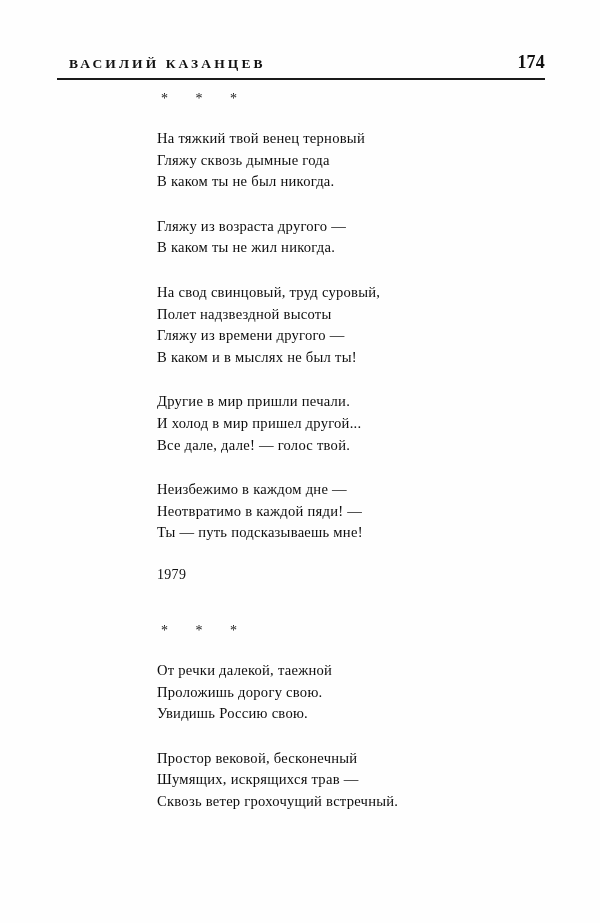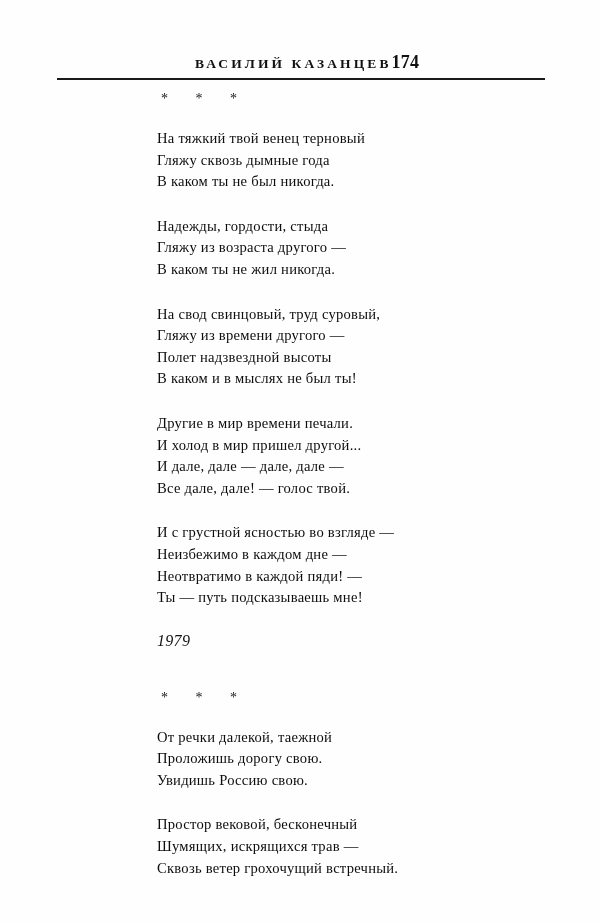--- a/index.html
+++ b/index.html
@@ -25,21 +25,21 @@
 
   
   .running-head {
     position: absolute;
     left: 57px;
     right: 55px;
     top: 52px;
     height: 26px;
     display: flex;
     align-items: baseline;
-    justify-content: center;
+    justify-content: space-between;
     margin-left: 12px;
   }
   .author-name {
     font-size: 13.5px;
     font-weight: 700;
     letter-spacing: 3.1px;
     text-transform: uppercase;
     white-space: nowrap;
     color: #111111;
   }
@@ -88,22 +88,21 @@
 
   .line {
     font-size: 14.6px;
     line-height: 21.6px;
     letter-spacing: 0.25px;
     white-space: pre-wrap;
     color: #0d0d0d;
   }
 
   .date {
-    font-style: italic;
-    font-size: 16px;
+    font-size: 14px;
     letter-spacing: 0.3px;
     margin-top: 10px;
     color: #121212;
   }
 </style>
 </head>
 <body>
 
 <div class="page">
 
@@ -115,38 +114,35 @@
 
   <div class="poems">
       <div class="poem">
         <div class="asterisks">*  *  *</div>
         <div class="stanza">
           <div class="line">На тяжкий твой венец терновый</div>
           <div class="line">Гляжу сквозь дымные года</div>
           <div class="line">В каком ты не был никогда.</div>
         </div>
         <div class="stanza">
-          <div class="line">Надежды, гордости, стыда</div>
           <div class="line">Гляжу из возраста другого —</div>
           <div class="line">В каком ты не жил никогда.</div>
         </div>
         <div class="stanza">
           <div class="line">На свод свинцовый, труд суровый,</div>
+          <div class="line">Полет надзвездной высоты</div>
           <div class="line">Гляжу из времени другого —</div>
-          <div class="line">Полет надзвездной высоты</div>
           <div class="line">В каком и в мыслях не был ты!</div>
         </div>
         <div class="stanza">
-          <div class="line">Другие в мир времени печали.</div>
+          <div class="line">Другие в мир пришли печали.</div>
           <div class="line">И холод в мир пришел другой...</div>
-          <div class="line">И дале, дале — дале, дале —</div>
           <div class="line">Все дале, дале! — голос твой.</div>
         </div>
         <div class="stanza">
-          <div class="line">И с грустной ясностью во взгляде —</div>
           <div class="line">Неизбежимо в каждом дне —</div>
           <div class="line">Неотвратимо в каждой пяди! —</div>
           <div class="line">Ты — путь подсказываешь мне!</div>
         </div>
         <div class="date">1979</div>
       </div>
       <div class="poem">
         <div class="asterisks">*  *  *</div>
         <div class="stanza">
           <div class="line">От речки далекой, таежной</div>

